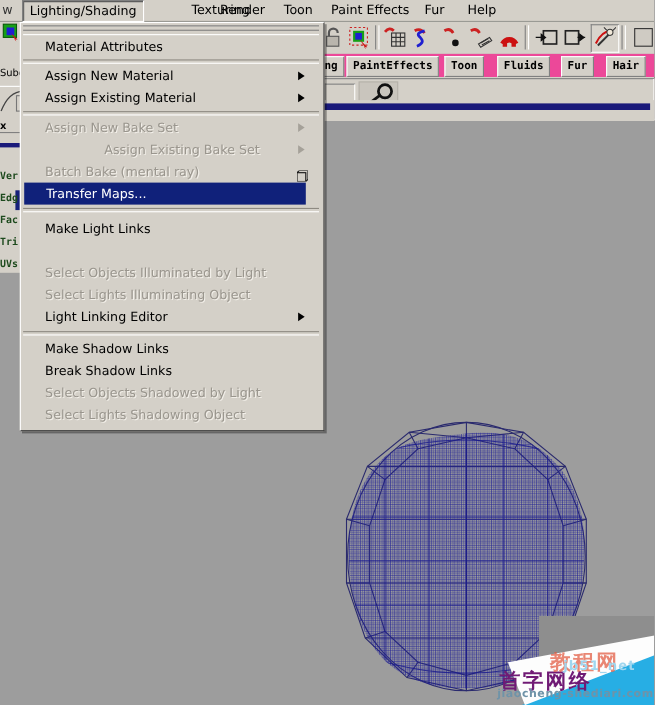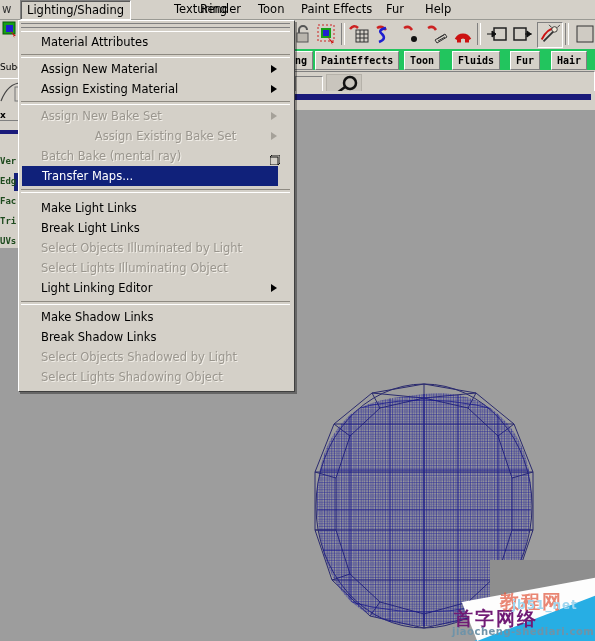--- a/index.html
+++ b/index.html
@@ -41,21 +41,21 @@
 
   
   #tool-area{position:absolute;left:289px;top:19px;width:306px;height:91px;background:#d4d0c8;}
   #toolrow{position:absolute;left:0;top:0;width:306px;height:30px;border-bottom:1px solid #9a9a94;}
   .tb-btn{position:absolute;top:3px;width:24px;height:24px;}
   .tb-btn.pressed{border:1px solid;border-color:#808080 #fff #fff #808080;background:#d8d4cc;}
   .tb-sep{position:absolute;top:4px;width:2px;height:22px;
           border-left:1px solid #808080;border-right:1px solid #ffffff;}
 
   
-  #shelf-tabs{position:absolute;left:0;top:30px;width:306px;height:21px;background:#22c55e;
+  #shelf-tabs{position:absolute;left:0;top:30px;width:306px;height:21px;background:#ec4899;
               border-bottom:2px solid #000000;}
   .shelf-tab{position:absolute;top:2px;height:17px;line-height:17px;padding:0 5px;
      font-family:"DejaVu Sans Mono","Liberation Mono",monospace;font-size:10px;font-weight:bold;
      color:#000;background:#d4d0c8;border:1px solid;
      border-color:#ffffff #808080 #808080 #ffffff;white-space:nowrap;}
 
   
   #shelf-row{position:absolute;left:0;top:51px;width:306px;height:40px;background:#d4d0c8;}
   #shelf-inner{position:absolute;left:2px;top:1px;width:302px;height:36px;
                border:1px solid;border-color:#808080 #fff #fff #808080;background:#d4d0c8;}
@@ -330,21 +330,20 @@
         <rect x="0" y="2" width="8" height="8" fill="#d4d0c8" stroke="#111"></rect>
         <path d="M0 2 L2 0 H10 V8 L8 10" fill="none" stroke="#111"></path>
       </svg>
     </span>
   </div>
   <div class="mi sel" style="top:145px;">Transfer Maps...</div>
 
   <div class="msep" style="top:168px;"></div>
 
   <div class="mi" style="top:177px;">Make Light Links</div>
-  <div class="mi" style="top:197px;">Break Light Links</div>
   <div class="mi dim" style="top:217px;">Select Objects Illuminated by Light</div>
   <div class="mi dim" style="top:237px;">Select Lights Illuminating Object</div>
   <div class="mi" style="top:257px;">
     <span>Light Linking Editor</span>
     <span class="arrow"></span>
   </div>
 
   <div class="msep" style="top:280px;"></div>
 
   <div class="mi" style="top:286px;">Make Shadow Links</div>

